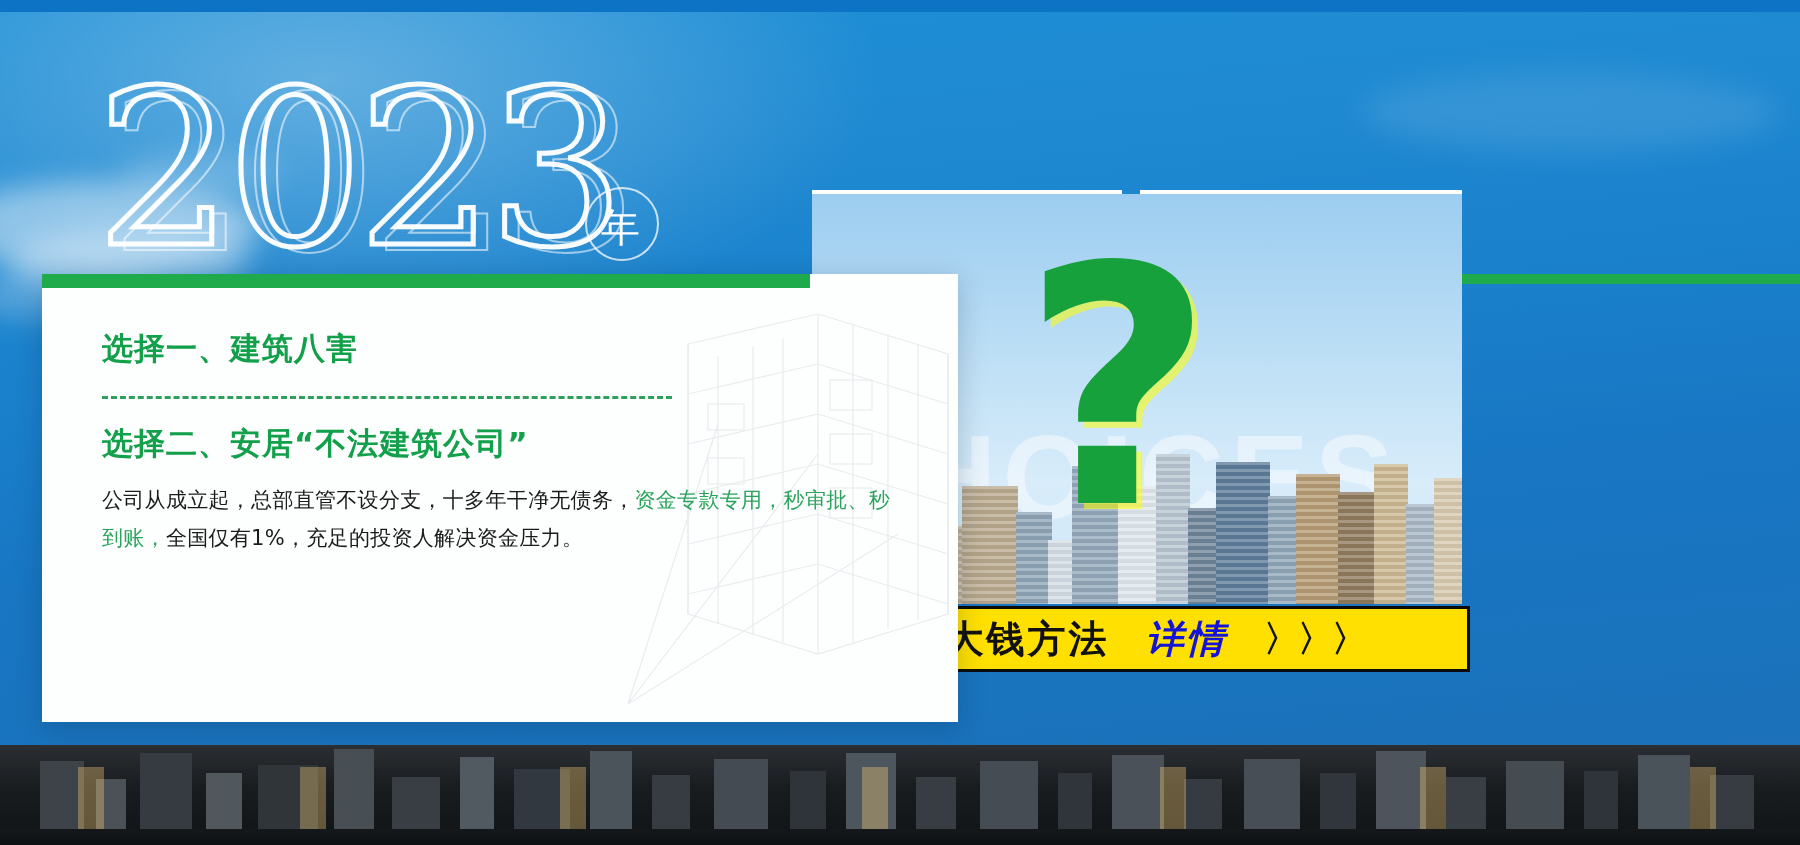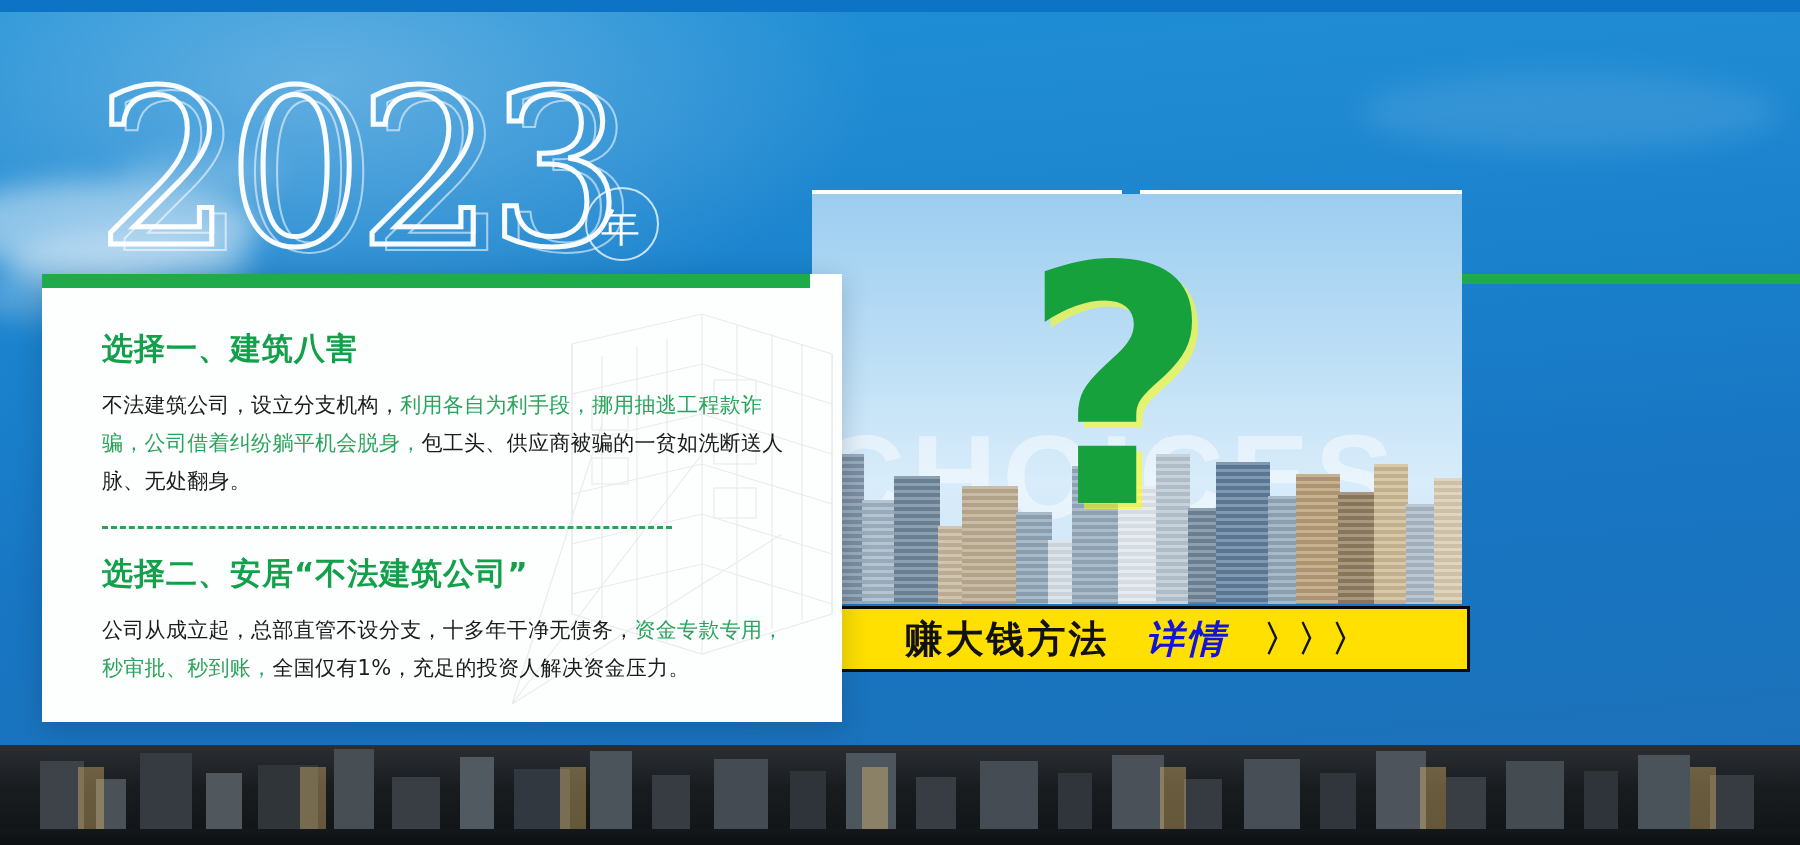--- a/index.html
+++ b/index.html
@@ -107,21 +107,21 @@
   .cta-arrows{
     font-size:36px;font-weight:bold;color:#111;letter-spacing:-2px;
     font-family:"DejaVu Sans",sans-serif;
   }
 
   
   .green-strip{position:absolute;left:1462px;top:262px;width:338px;height:10px;background:#1faa4b;}
 
   
   .card{
-    position:absolute;left:42px;top:262px;width:800px;height:448px;
+    position:absolute;left:42px;top:262px;width:916px;height:448px;
     background:#fdfefe;box-shadow:0 6px 26px rgba(0,30,60,.22);overflow:hidden;
   }
   .card-top{position:absolute;left:0;top:0;width:768px;height:14px;background:#1faa4b;}
   .blueprint{
     position:absolute;right:-30px;top:10px;width:420px;height:430px;opacity:.55;
   }
   .card-inner{position:relative;padding:54px 58px 0 60px;}
   .sec-title{
     font-size:31px;font-weight:bold;color:#12a04a;letter-spacing:1px;
     font-family:"DejaVu Sans",sans-serif;margin:0 0 16px 0;
@@ -223,23 +223,20 @@
         <rect x="262" y="150" width="42" height="30"></rect>
         <rect x="262" y="204" width="42" height="30"></rect>
         <rect x="140" y="120" width="36" height="26"></rect>
         <rect x="140" y="174" width="36" height="26"></rect>
       </g>
     </svg>
 
     <div class="card-inner">
 
       <h2 class="sec-title">选择一、建筑八害</h2>
-      <p class="sec-body">
-        <span>不法建筑公司，设立分支机构，</span><span class="hl">利用各自为利手段，挪用抽逃工程款诈骗，公司借着纠纷躺平机会脱身，</span><span>包工头、供应商被骗的一贫如洗断送人脉、无处翻身。</span>
-      </p>
 
       <div class="divider"></div>
 
       <h2 class="sec-title">选择二、安居“不法建筑公司”</h2>
       <p class="sec-body">
         <span>公司从成立起，总部直管不设分支，十多年干净无债务，</span><span class="hl">资金专款专用，秒审批、秒到账，</span><span>全国仅有1%，充足的投资人解决资金压力。</span>
       </p>
     </div>
   </div>
 

